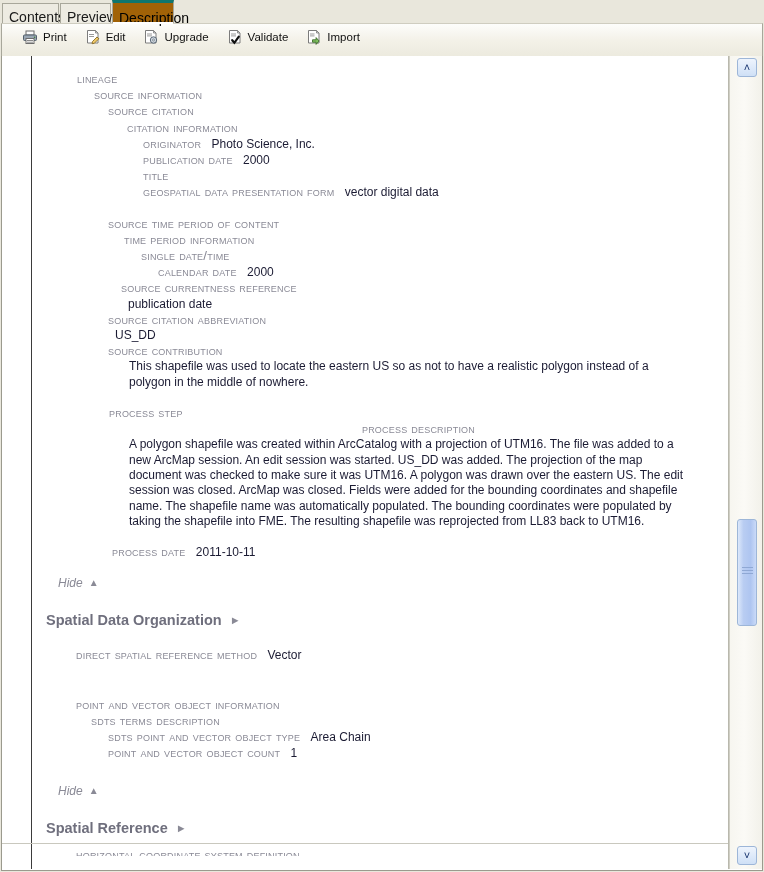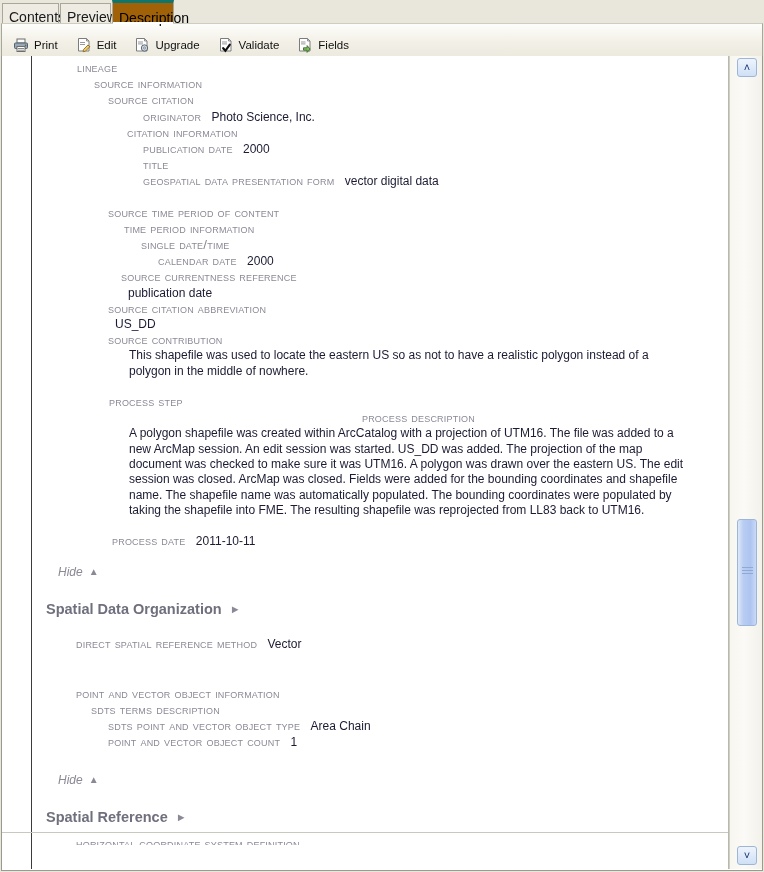--- a/index.html
+++ b/index.html
@@ -75,22 +75,22 @@
   
   #toolbar {
     position: absolute;
     left: 1px; top: 23px;
     width: 762px; height: 35px;
     box-sizing: border-box;
     background: linear-gradient(to bottom, #fdfdfb 0%, #f3f1e8 50%, #eceade 100%);
     border: 1px solid #a8a79b;
     border-top: 1px solid #cfcdc0;
     display: flex;
-    align-items: flex-end;
-    padding-left: 7px;
+    align-items: flex-start;
+    padding-left: 16px;
   }
   .tbtn {
     display: flex;
     align-items: center;
     height: 23px;
     padding: 0 7px 0 3px;
     margin-right: 6px;
     border: 1px solid transparent;
     border-radius: 2px;
     font-size: 11.5px;
@@ -131,21 +131,21 @@
     position: absolute;
     left: 29px; top: 0;
     width: 1px; height: 813px;
     background: #3b3b3b;
   }
 
   #doc {
     position: absolute;
     left: 0; top: 0;
     width: 727px;
-    padding-top: 4px;
+    padding-top: 15px;
     font-size: 12px;
     color: #23233c;
   }
 
   
   .lab {
     font-variant: small-caps;
     text-transform: lowercase;
     color: #8a8a96;
     font-size: 13.5px;
@@ -338,50 +338,50 @@
     <div class="tbtn">
       <span class="ic">
         <svg width="16" height="16" viewBox="0 0 16 16">
           <path d="M2.5 1.5 h8 l2.5 2.5 v10 h-10.5 z" fill="#ffffff" stroke="#7c7c7c" stroke-width="1"></path>
           <path d="M10.5 1.5 v2.5 h2.5 z" fill="#dcdcdc" stroke="#7c7c7c" stroke-width="0.8"></path>
           <rect x="4" y="4.5" width="4.5" height="1" fill="#9a9a9a"></rect>
           <rect x="4" y="6.4" width="4.5" height="1" fill="#9a9a9a"></rect>
           <path d="M6.5 10.8 h3.6 v-2.2 l3 3.4 -3 3.4 v-2.2 h-3.6 z" fill="#7fbf5f" stroke="#3c6b2a" stroke-width="0.9"></path>
         </svg>
       </span>
-      <span class="lbl">Fields</span>
+      <span class="lbl">Import</span>
     </div>
   </div>
 
   <div id="panel">
 
     <div id="docarea">
       <div id="guideline"></div>
 
       <div id="doc">
 
         <div class="row" style="margin-left:75px;">
           <span class="lab">Lineage</span>
         </div>
 
         <div class="row" style="margin-left:92px;">
           <span class="lab">Source Information</span>
         </div>
 
         <div class="row" style="margin-left:106px;">
           <span class="lab">Source Citation</span>
+        </div>
+
+        <div class="row" style="margin-left:125px;">
+          <span class="lab">Citation Information</span>
         </div>
 
         <div class="row" style="margin-left:141px;">
           <span class="lab">Originator</span>
           <span class="val">Photo Science, Inc.</span>
-        </div>
-
-        <div class="row" style="margin-left:125px;">
-          <span class="lab">Citation Information</span>
         </div>
 
         <div class="row" style="margin-left:141px;">
           <span class="lab">Publication Date</span>
           <span class="val">2000</span>
         </div>
 
         <div class="row" style="margin-left:141px;">
           <span class="lab">Title</span>
         </div>

